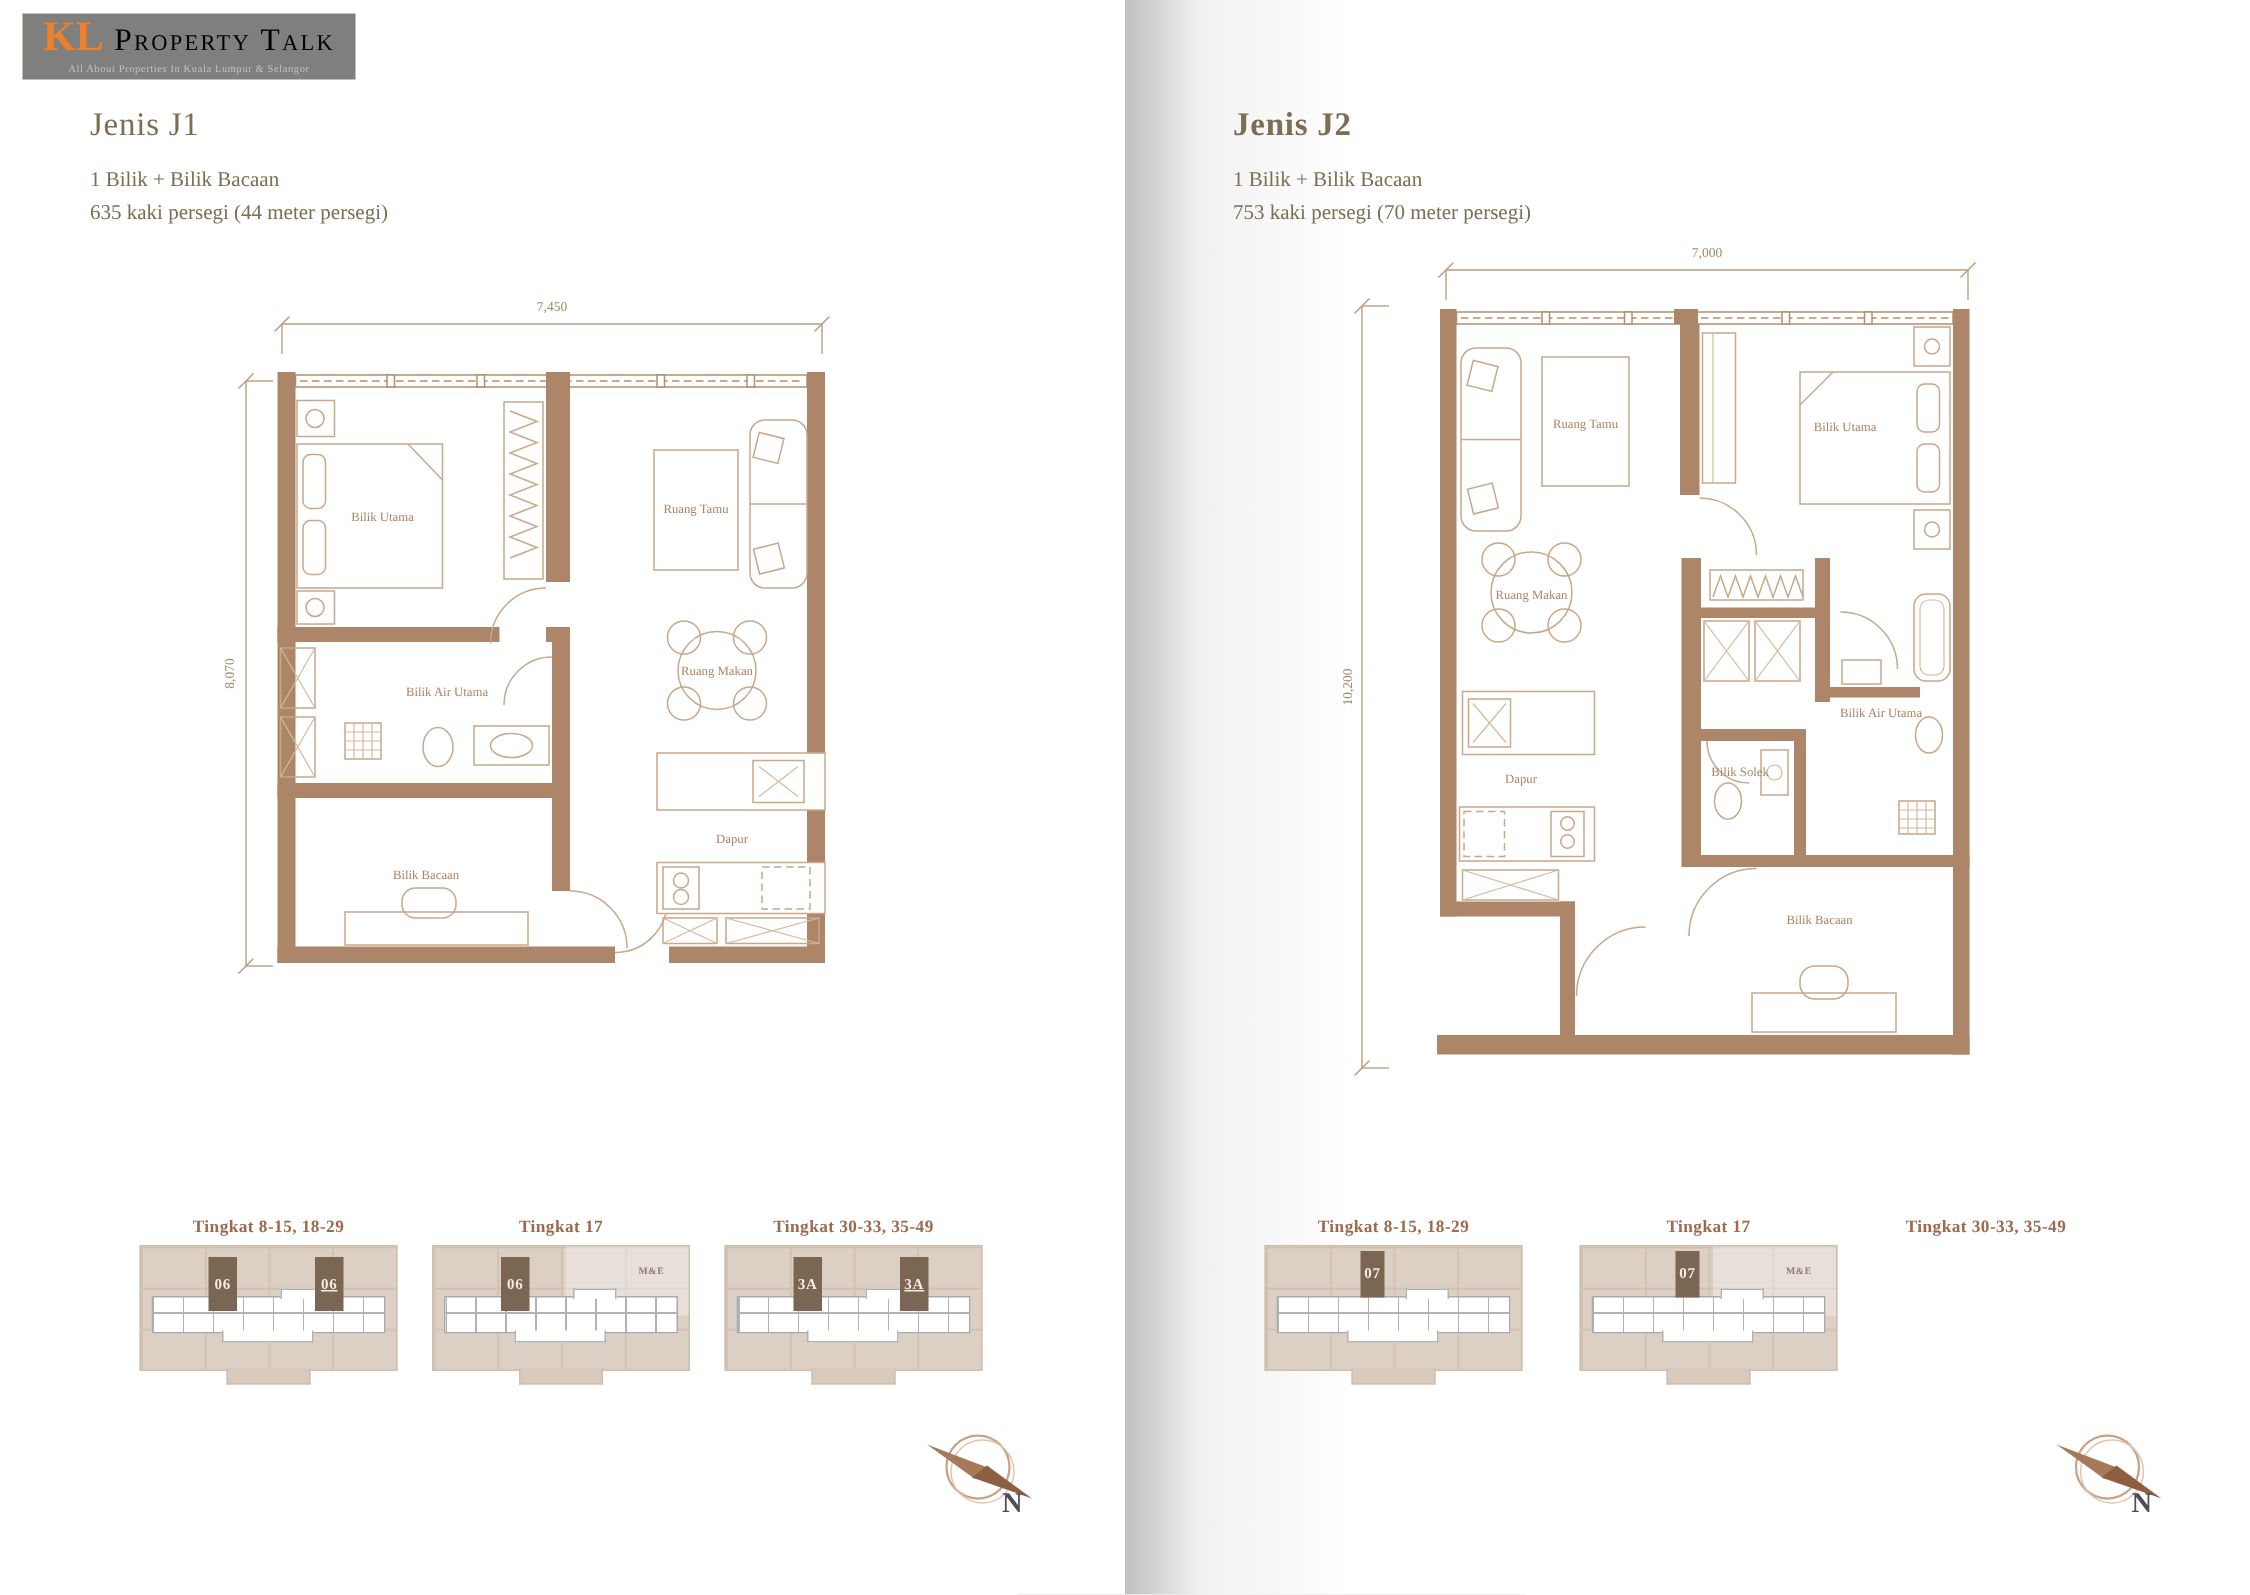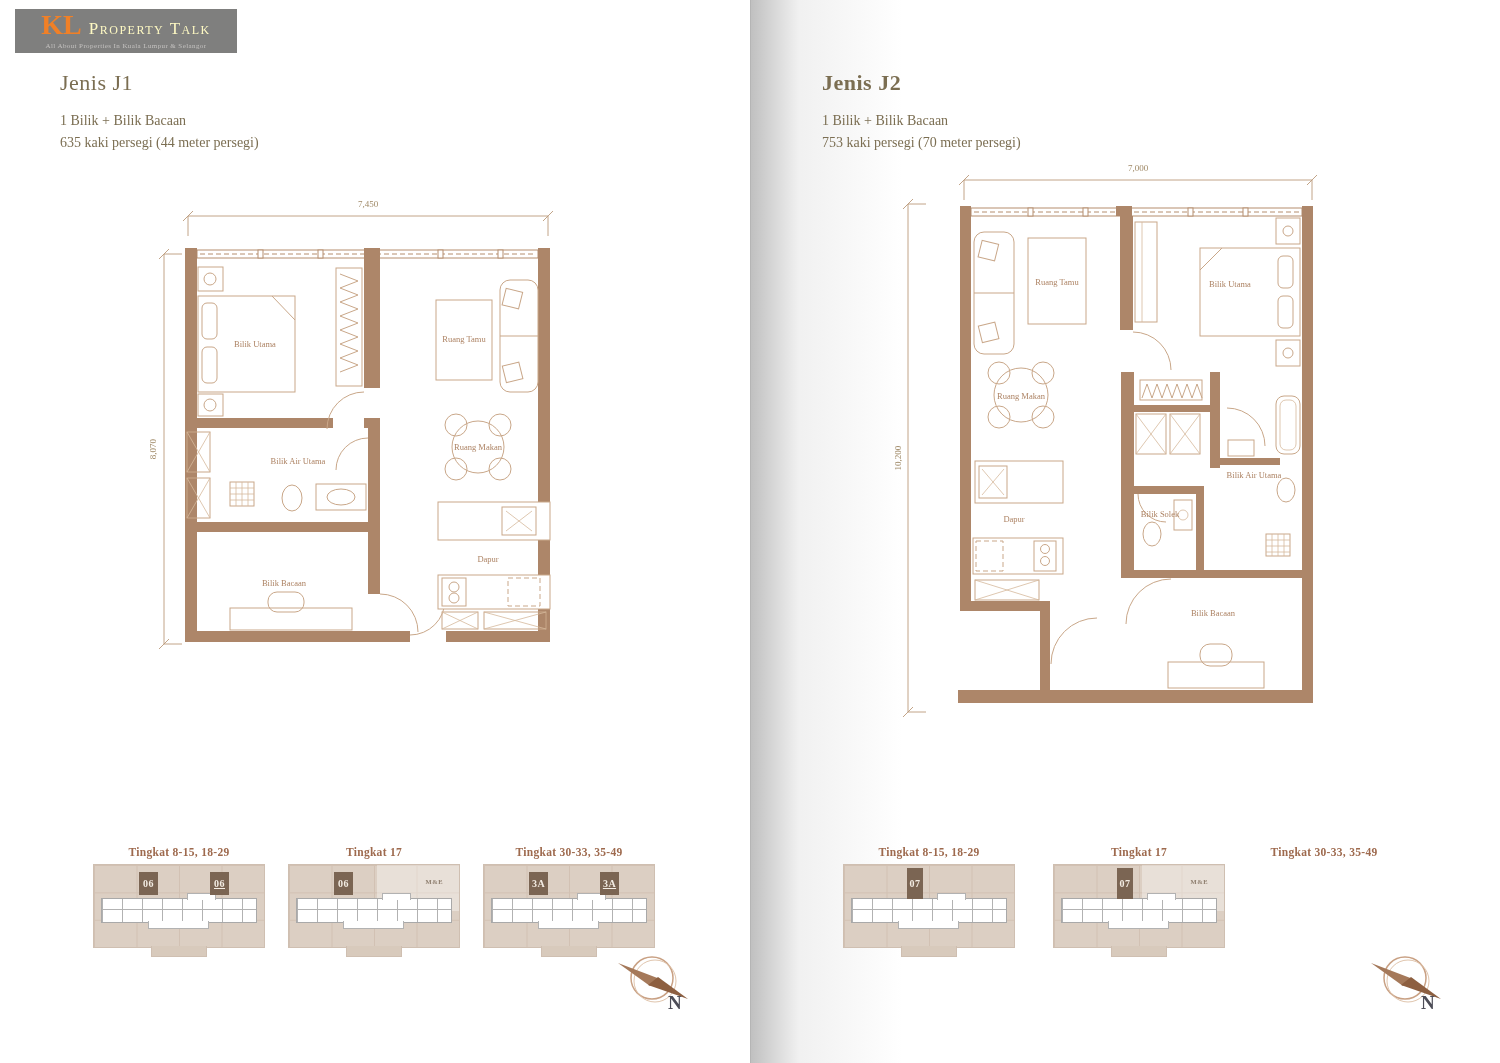--- a/index.html
+++ b/index.html
@@ -7,54 +7,54 @@
           font-family:"Liberation Serif",serif;color:#7b6e52;}
   
   .fold{position:absolute;left:750px;top:0;width:160px;height:100%;pointer-events:none;
         background:linear-gradient(to right,rgba(130,130,130,.50),rgba(190,190,190,.22) 30%,rgba(255,255,255,0) 95%);
         border-left:1px solid #b5b5b5;}
   
   .logo{position:absolute;left:15px;top:9px;width:222px;height:44px;background:#7f7f7e;
         text-align:center;overflow:hidden;}
   .logo-line1{margin-top:2px;line-height:28px;white-space:nowrap;}
   .logo-kl{color:#f08027;font-size:28px;font-weight:bold;margin-right:7px;}
-  .logo-name{color:#fef9c3;font-size:17px;font-variant:small-caps;letter-spacing:1.5px;}
+  .logo-name{color:#000000;font-size:21px;font-variant:small-caps;letter-spacing:1.5px;}
   .logo-tagline{font-size:7px;color:#c4c2c0;letter-spacing:.4px;margin-top:-1px;}
   
   .unit-title{position:absolute;margin:0;font-size:22px;font-weight:normal;color:#7b6e52;letter-spacing:.5px;}
   .unit-sub{position:absolute;font-size:14px;color:#7b6e52;text-align:right;}
   
   svg.plan{position:absolute;}
   .wall{fill:#ad8669;}
   .win{fill:#ffffff;stroke:#b58e6f;stroke-width:1;}
   .thin{stroke:#b58e6f;stroke-width:1;fill:none;}
   .dash{stroke-dasharray:5 3;}
   .furn2{stroke:#c9a789;stroke-width:1;fill:none;}
   .furn3{stroke:#d6b99c;stroke-width:.8;fill:none;}
   .furnW{fill:#ffffff;stroke:#c9a789;stroke-width:1;}
   .dimg line{stroke:#bb9a7a;stroke-width:.9;}
   text.dim{font-size:9px;fill:#a08a68;text-anchor:middle;font-family:"Liberation Serif",serif;}
   text.rlabel{font-size:8.5px;fill:#ad8364;text-anchor:middle;font-family:"Liberation Serif",serif;}
   
-  .kp{position:absolute;width:172px;top:812px;margin-top:34px;}
+  .kp{position:absolute;width:172px;top:812px;}
   .kp1{left:93px}.kp2{left:288px}.kp3{left:483px}.kp4{left:843px}.kp5{left:1053px}.kp6{left:1238px}
   .kp-title{text-align:center;font-size:11.5px;font-weight:bold;color:#9e6a4e;margin-bottom:6px;letter-spacing:.3px;}
   .kp-bldg{position:relative;height:82px;border:1px solid #cfbfb1;background-color:#dccfc3;
      background-image:linear-gradient(#d2c1b3 1px,transparent 1px),linear-gradient(90deg,#d2c1b3 1px,transparent 1px);
      background-size:25% 33.4%;}
   .kp-tab{position:absolute;left:50%;bottom:-10px;transform:translateX(-50%);width:54px;height:10px;
      background:#d8cabc;border:1px solid #cfbfb1;border-top:none;}
   .kp-band{position:absolute;left:7px;right:7px;top:33px;height:23px;background:#ffffff;border:1px solid #a9a9a9;
      background-image:repeating-linear-gradient(90deg,#b2b2b2 0 1px,transparent 1px 20px),
                       linear-gradient(transparent 10px,#b2b2b2 10px 11px,transparent 11px);}
   .kp-band::before{content:'';position:absolute;left:55%;top:-6px;width:18%;height:6px;background:#fff;
      border:1px solid #b2b2b2;border-bottom:none;}
   .kp-band::after{content:'';position:absolute;left:30%;bottom:-7px;width:38%;height:7px;background:#fff;
      border:1px solid #b2b2b2;border-top:none;}
-  .kp-unit{position:absolute;top:7px;width:19px;height:23px;background:#7b6553;color:#f3ece3;
+  .kp-unit{position:absolute;top:7px;width:19px;height:36px;background:#7b6553;color:#f3ece3;
      font-size:10px;font-weight:bold;display:flex;align-items:center;justify-content:center;
      letter-spacing:.5px;z-index:2;}
   .pos-a{left:45px}.pos-b{left:116px}
   .pos-c{left:63px;top:3px;width:16px;height:31px;}
   .underl{text-decoration:underline;}
   .kp-me-zone{position:absolute;right:0;top:0;width:48%;height:56%;background:rgba(255,255,255,.35);}
   .kp-me{position:absolute;right:16px;top:13px;font-size:6.5px;font-weight:bold;color:#8d7d6d;letter-spacing:.5px;}
   
   .compass{position:absolute;width:100px;height:75px;}
   .c-left{left:612px;top:948px;}

